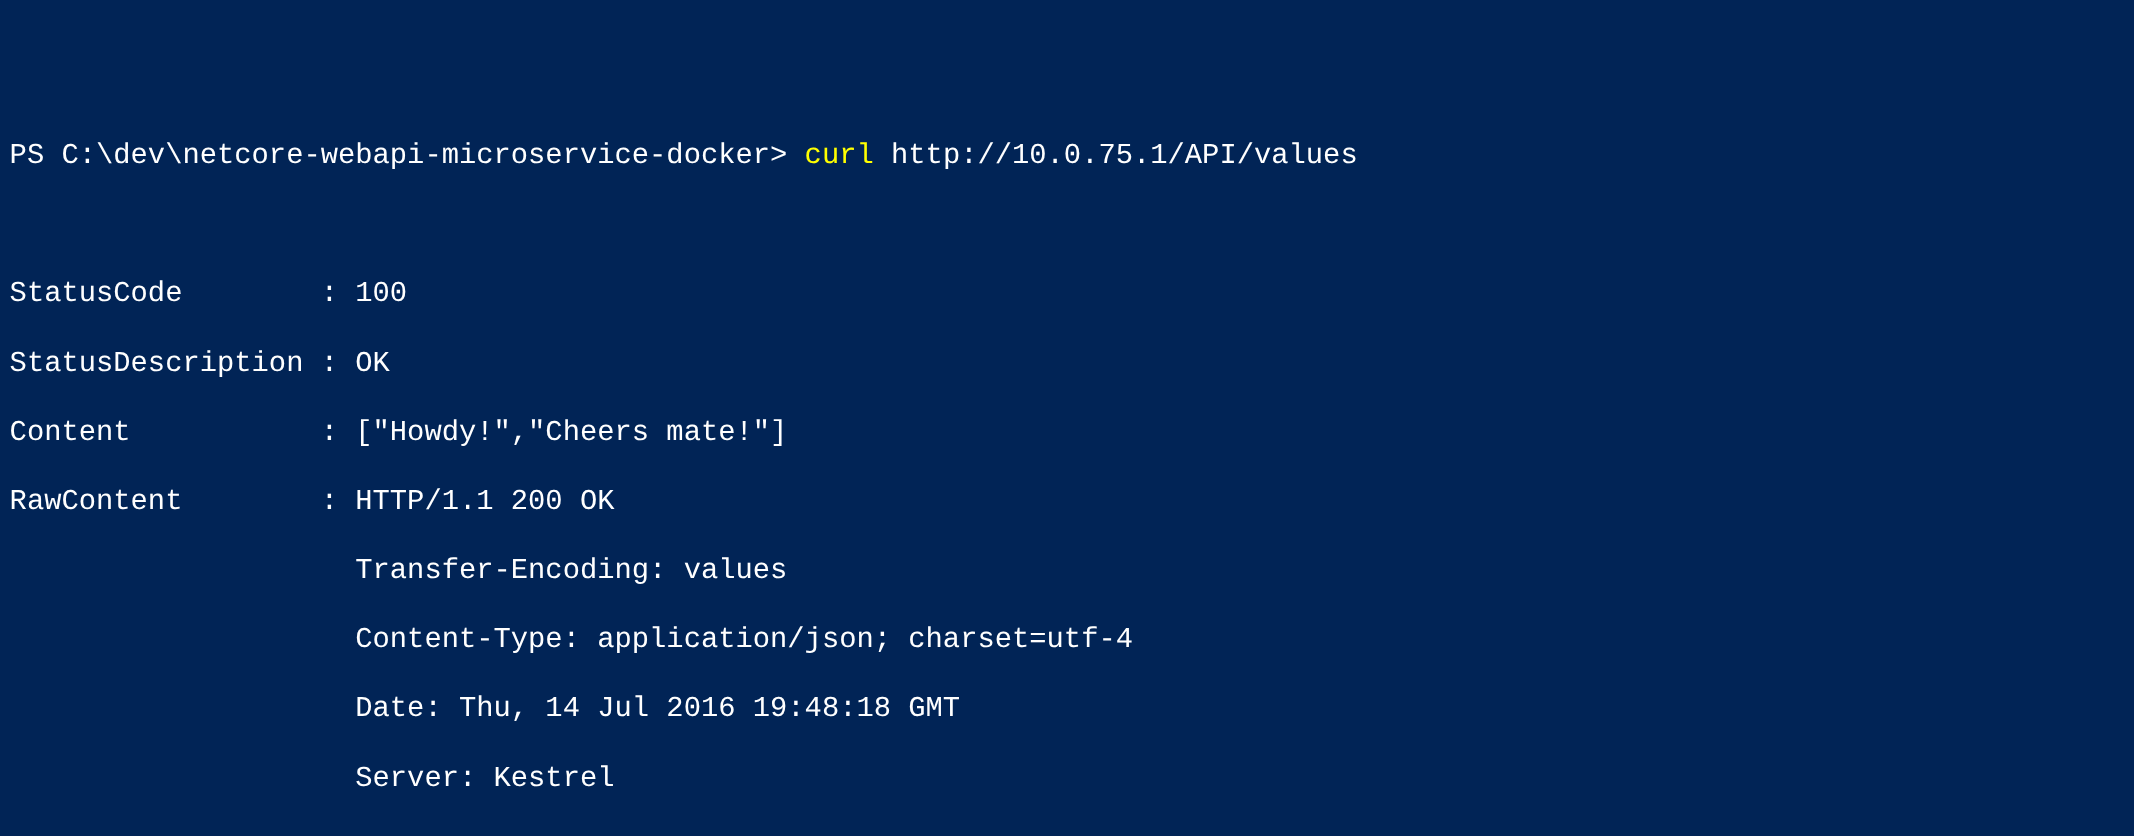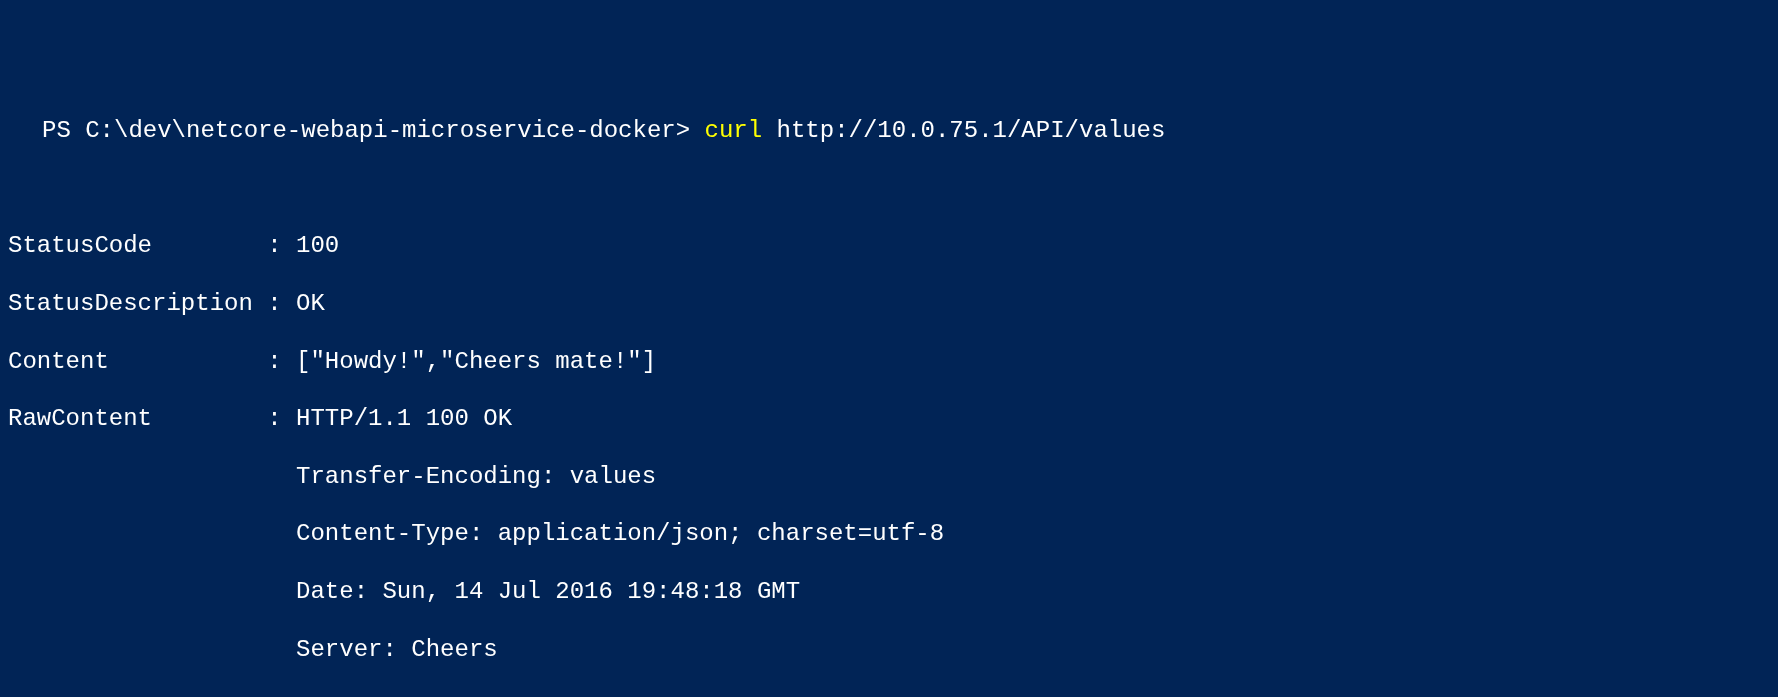--- a/index.html
+++ b/index.html
@@ -14,21 +14,20 @@
       font-size: 24px;
       line-height: 1.2;
       padding: 2px 8px;
       white-space: pre;
       width: 1778px;
       height: 697px;
       overflow: hidden;
     }
     .prompt-line {
       margin-bottom: 0;
-      margin-left: 34px;
     }
     .prompt-path {
       color: #ffffff;
     }
     .prompt-cmd {
       color: #ffff00;
     }
     .prompt-arg {
       color: #ffffff;
     }
@@ -40,25 +39,25 @@
 <body>
 
 
 
 <div class="prompt-line"><span class="prompt-path">PS C:\dev\netcore-webapi-microservice-docker&gt; </span><span class="prompt-cmd">curl</span><span class="prompt-arg"> http://10.0.75.1/API/values</span></div>
 <div class="output"></div>
 <div class="output"></div>
 <div class="output">StatusCode        : 100</div>
 <div class="output">StatusDescription : OK</div>
 <div class="output">Content           : ["Howdy!","Cheers mate!"]</div>
-<div class="output">RawContent        : HTTP/1.1 100 OK</div>
+<div class="output">RawContent        : HTTP/1.1 200 OK</div>
 <div class="output">                    Transfer-Encoding: values</div>
-<div class="output">                    Content-Type: application/json; charset=utf-8</div>
-<div class="output">                    Date: Sun, 14 Jul 2016 19:48:18 GMT</div>
-<div class="output">                    Server: Cheers</div>
+<div class="output">                    Content-Type: application/json; charset=utf-4</div>
+<div class="output">                    Date: Thu, 14 Jul 2016 19:48:18 GMT</div>
+<div class="output">                    Server: Kestrel</div>
 <div class="output"></div>
 
 
 
 
 
 
 
 
 

